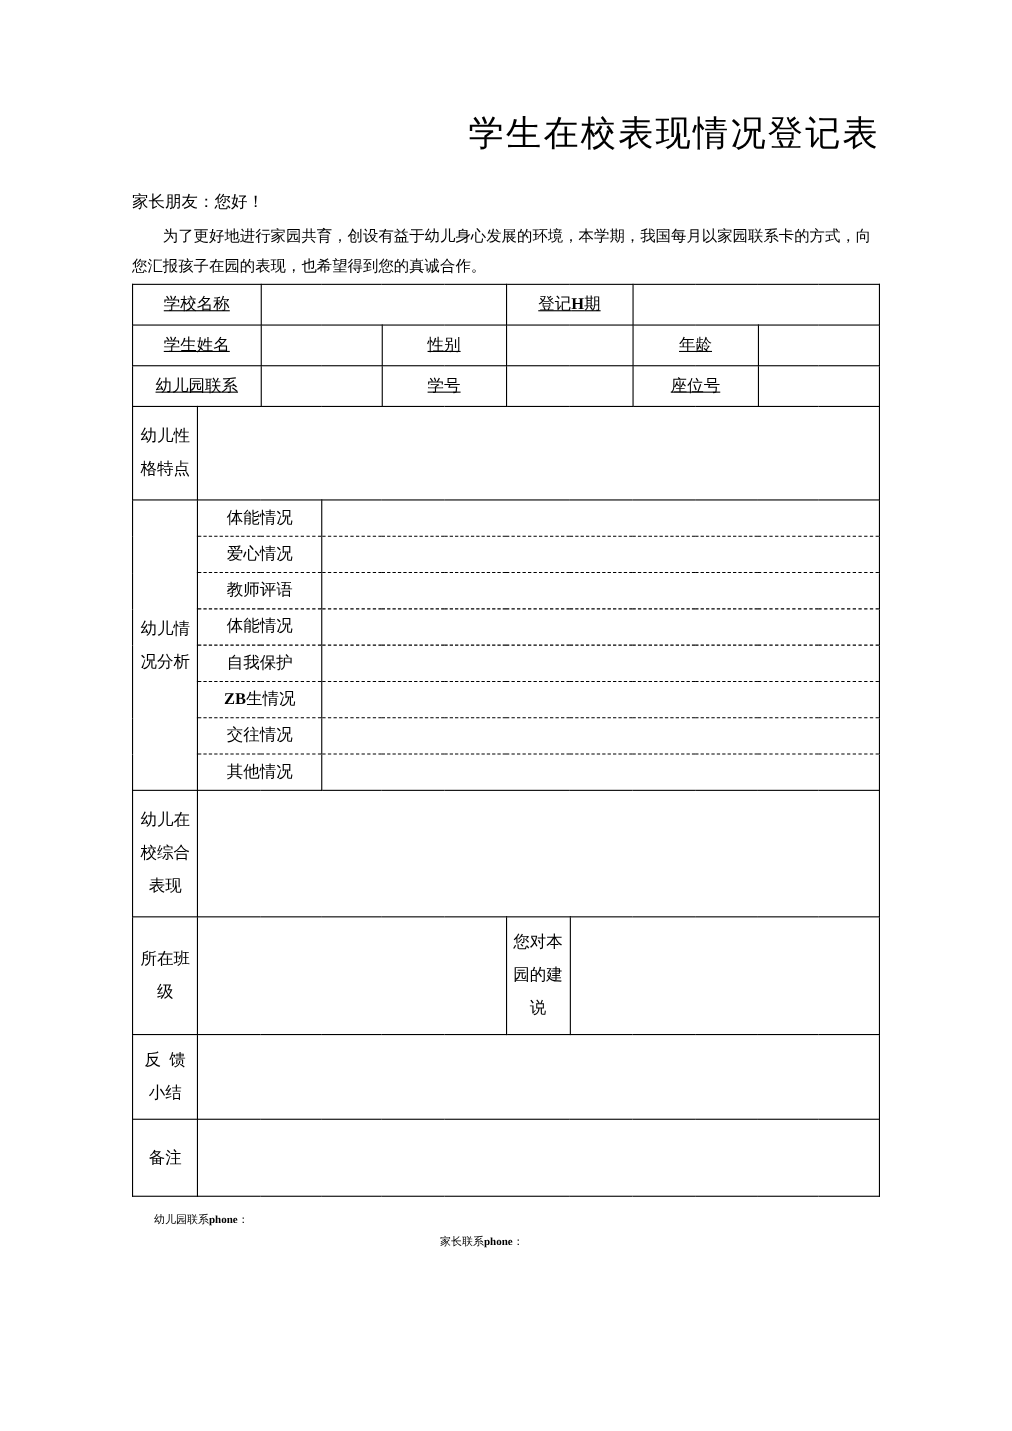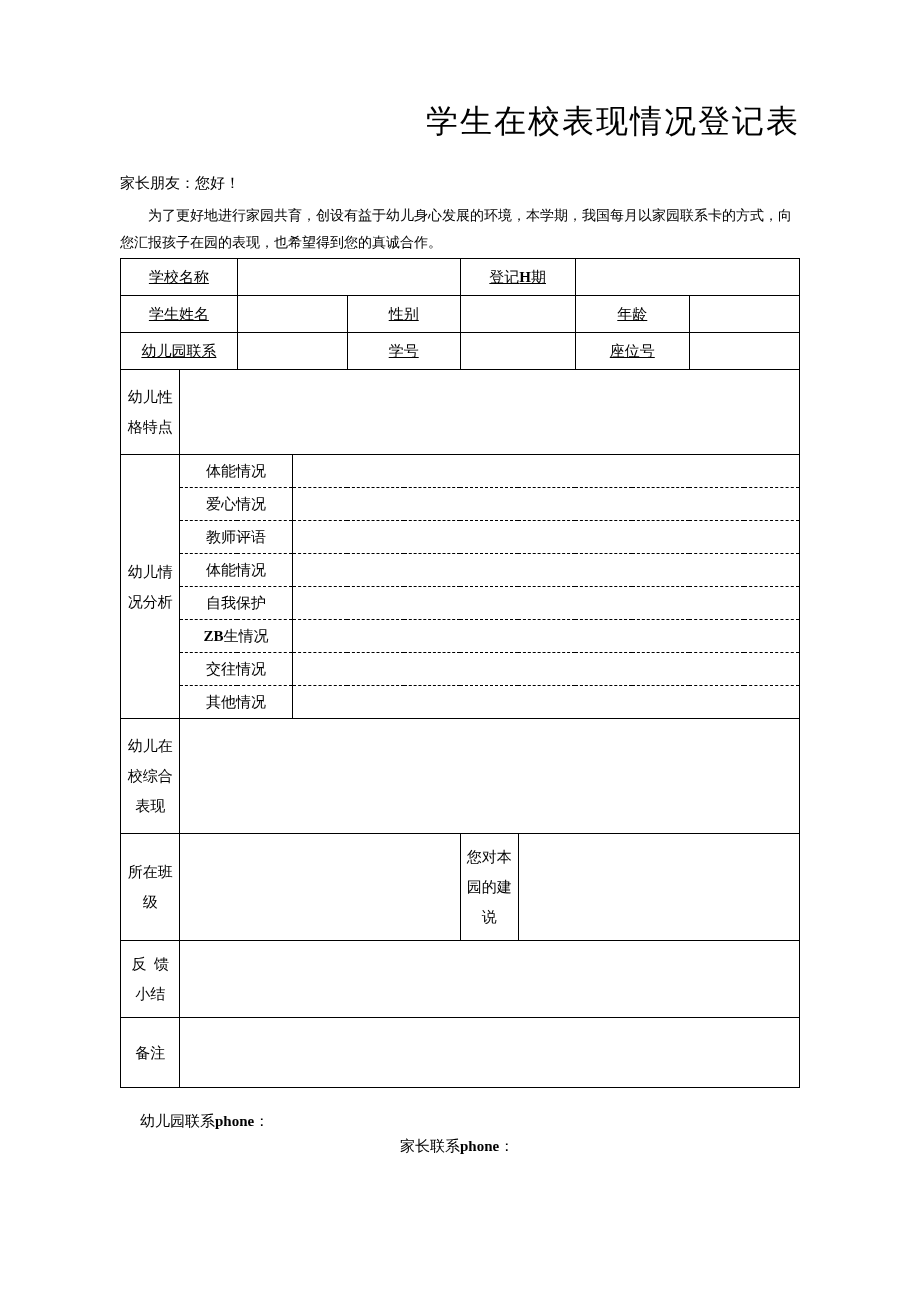--- a/index.html
+++ b/index.html
@@ -64,22 +64,22 @@
       height: 32px;
       padding: 4px;
     }
     .dashed-bottom {
       border-bottom: 1px dashed #000;
     }
     .dashed-top {
       border-top: 1px dashed #000;
     }
     .footer {
-      margin-top: 24px;
-      font-size: 15px;
+      margin-top: 14px;
+      font-size: 10px;
     }
     .footer-line1 {
       margin-left: 20px;
     }
     .footer-line2 {
       text-align: left;
       margin-left: 280px;
       margin-top: 6px;
     }
     .bold {

